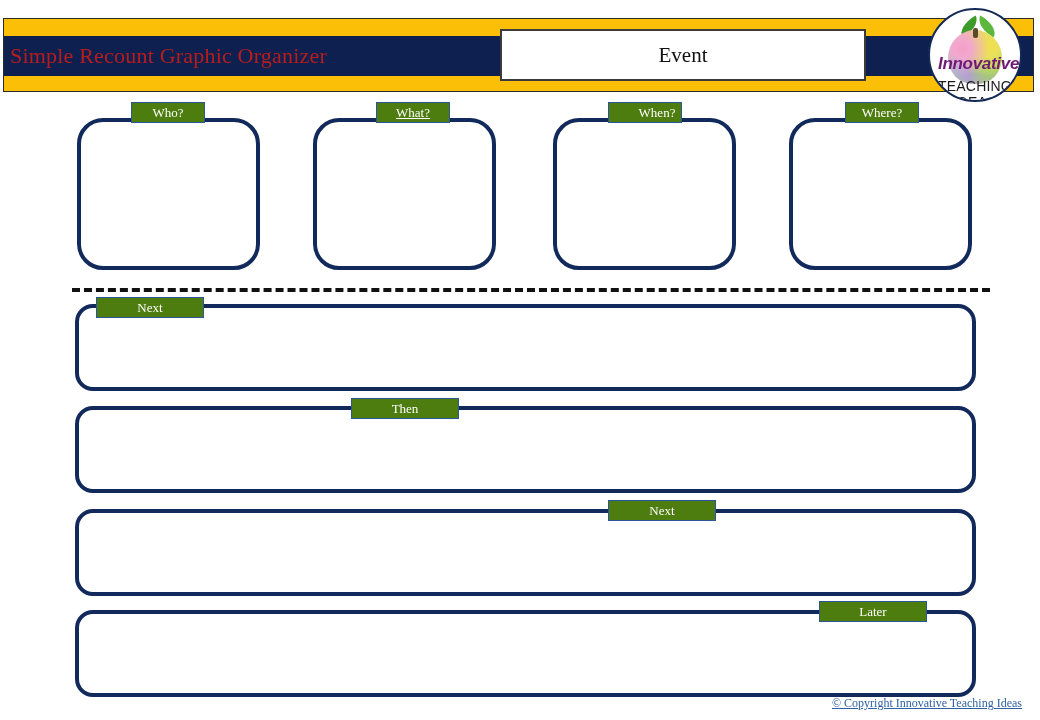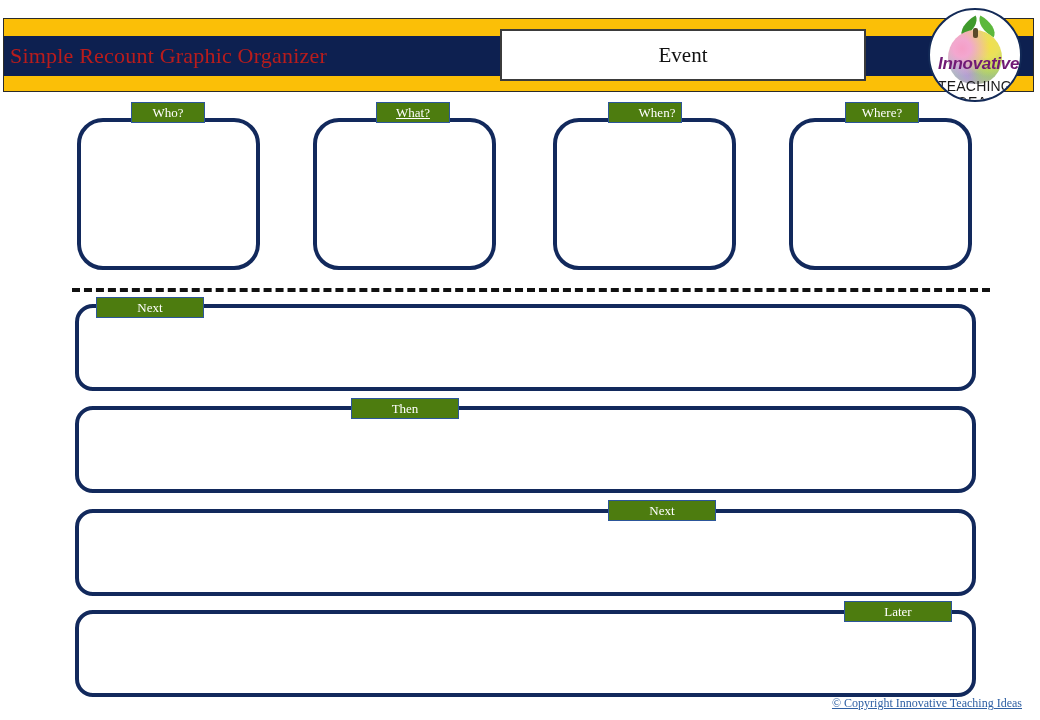--- a/index.html
+++ b/index.html
@@ -222,21 +222,21 @@
   }
   .seq-1 { top: 304px; }
   .seq-2 { top: 406px; }
   .seq-3 { top: 509px; }
   .seq-4 { top: 610px; }
 
   .tag-s { width: 108px; }
   .tag-s1 { left: 96px;  top: 297px; }
   .tag-s2 { left: 351px; top: 398px; }
   .tag-s3 { left: 608px; top: 500px; }
-  .tag-s4 { left: 844px; top: 601px; }
+  .tag-s4 { left: 819px; top: 601px; }
 
   
   .copyright {
     position: absolute;
     right: 18px;
     bottom: 9px;
     font-size: 12px;
     color: #2E5FA3;
     text-decoration: underline;
     font-family: "Liberation Serif", "DejaVu Serif", serif;

